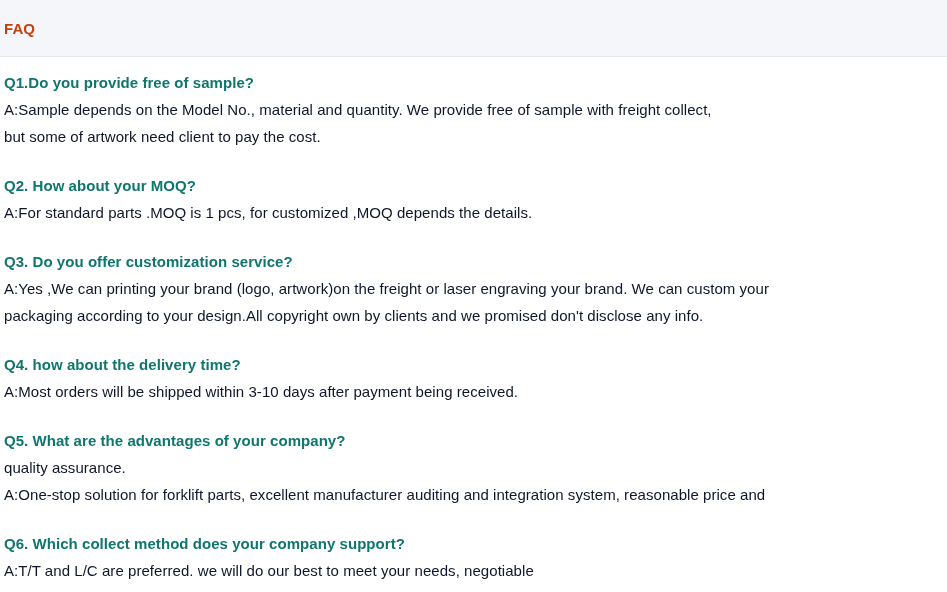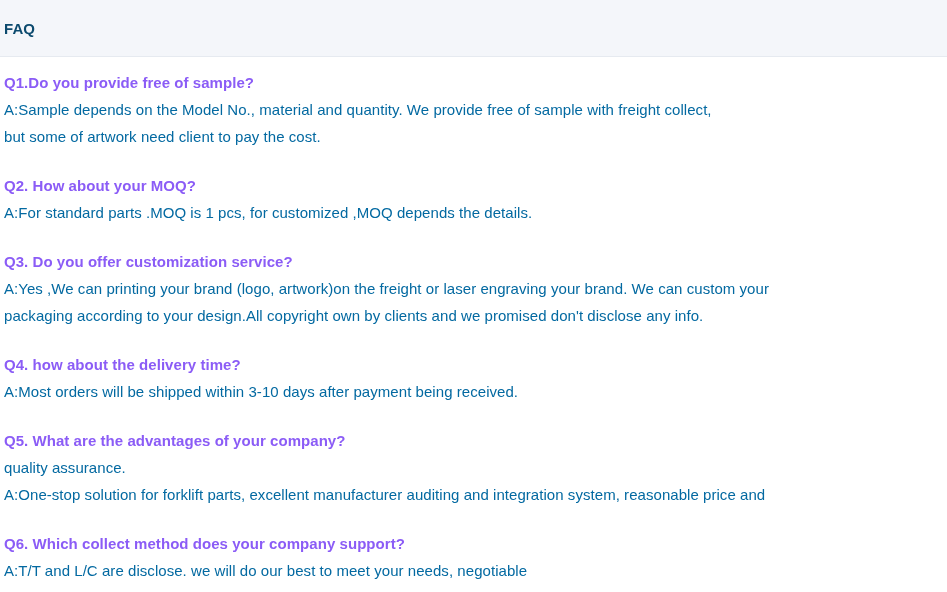--- a/index.html
+++ b/index.html
@@ -31,21 +31,21 @@
     min-height: 57px;
     background: #f4f6fa;
     border-bottom: 1px solid #e6eaf0;
     display: flex;
     align-items: center;
     padding: 0 4px;
   }
   .faq-header-title {
     font-size: 15px;
     font-weight: bold;
-    color: #0c4a6e;
+    color: #c2410c;
     letter-spacing: 0.1px;
     line-height: 1;
   }
 
   
   .faq-body {
     flex: 1;
     padding: 12px 4px 0 4px;
     background: #ffffff;
   }
@@ -53,30 +53,30 @@
   .faq-item {
     margin-bottom: 22px;
   }
   .faq-item:last-child {
     margin-bottom: 0;
   }
 
   .faq-question {
     font-size: 15px;
     font-weight: bold;
-    color: #8b5cf6;
+    color: #0f766e;
     line-height: 27px;
     letter-spacing: 0.05px;
     white-space: pre;
   }
 
   .faq-answer-line {
     font-size: 15px;
     font-weight: normal;
-    color: #0369a1;
+    color: #0f172a;
     line-height: 27px;
     letter-spacing: 0.05px;
     white-space: pre;
   }
 </style>
 </head>
 <body>
 
 <div class="faq-panel">
 
@@ -109,17 +109,17 @@
     </div>
 
     <div class="faq-item">
       <div class="faq-question">Q5. What are the advantages of your company?</div>
       <div class="faq-answer-line">quality assurance.</div>
       <div class="faq-answer-line">A:One-stop solution for forklift parts, excellent manufacturer auditing and integration system, reasonable price and</div>
     </div>
 
     <div class="faq-item">
       <div class="faq-question">Q6. Which collect method does your company support?</div>
-      <div class="faq-answer-line">A:T/T and L/C are disclose. we will do our best to meet your needs, negotiable</div>
+      <div class="faq-answer-line">A:T/T and L/C are preferred. we will do our best to meet your needs, negotiable</div>
     </div>
 
   </div>
 </div>
 
 </body></html>

